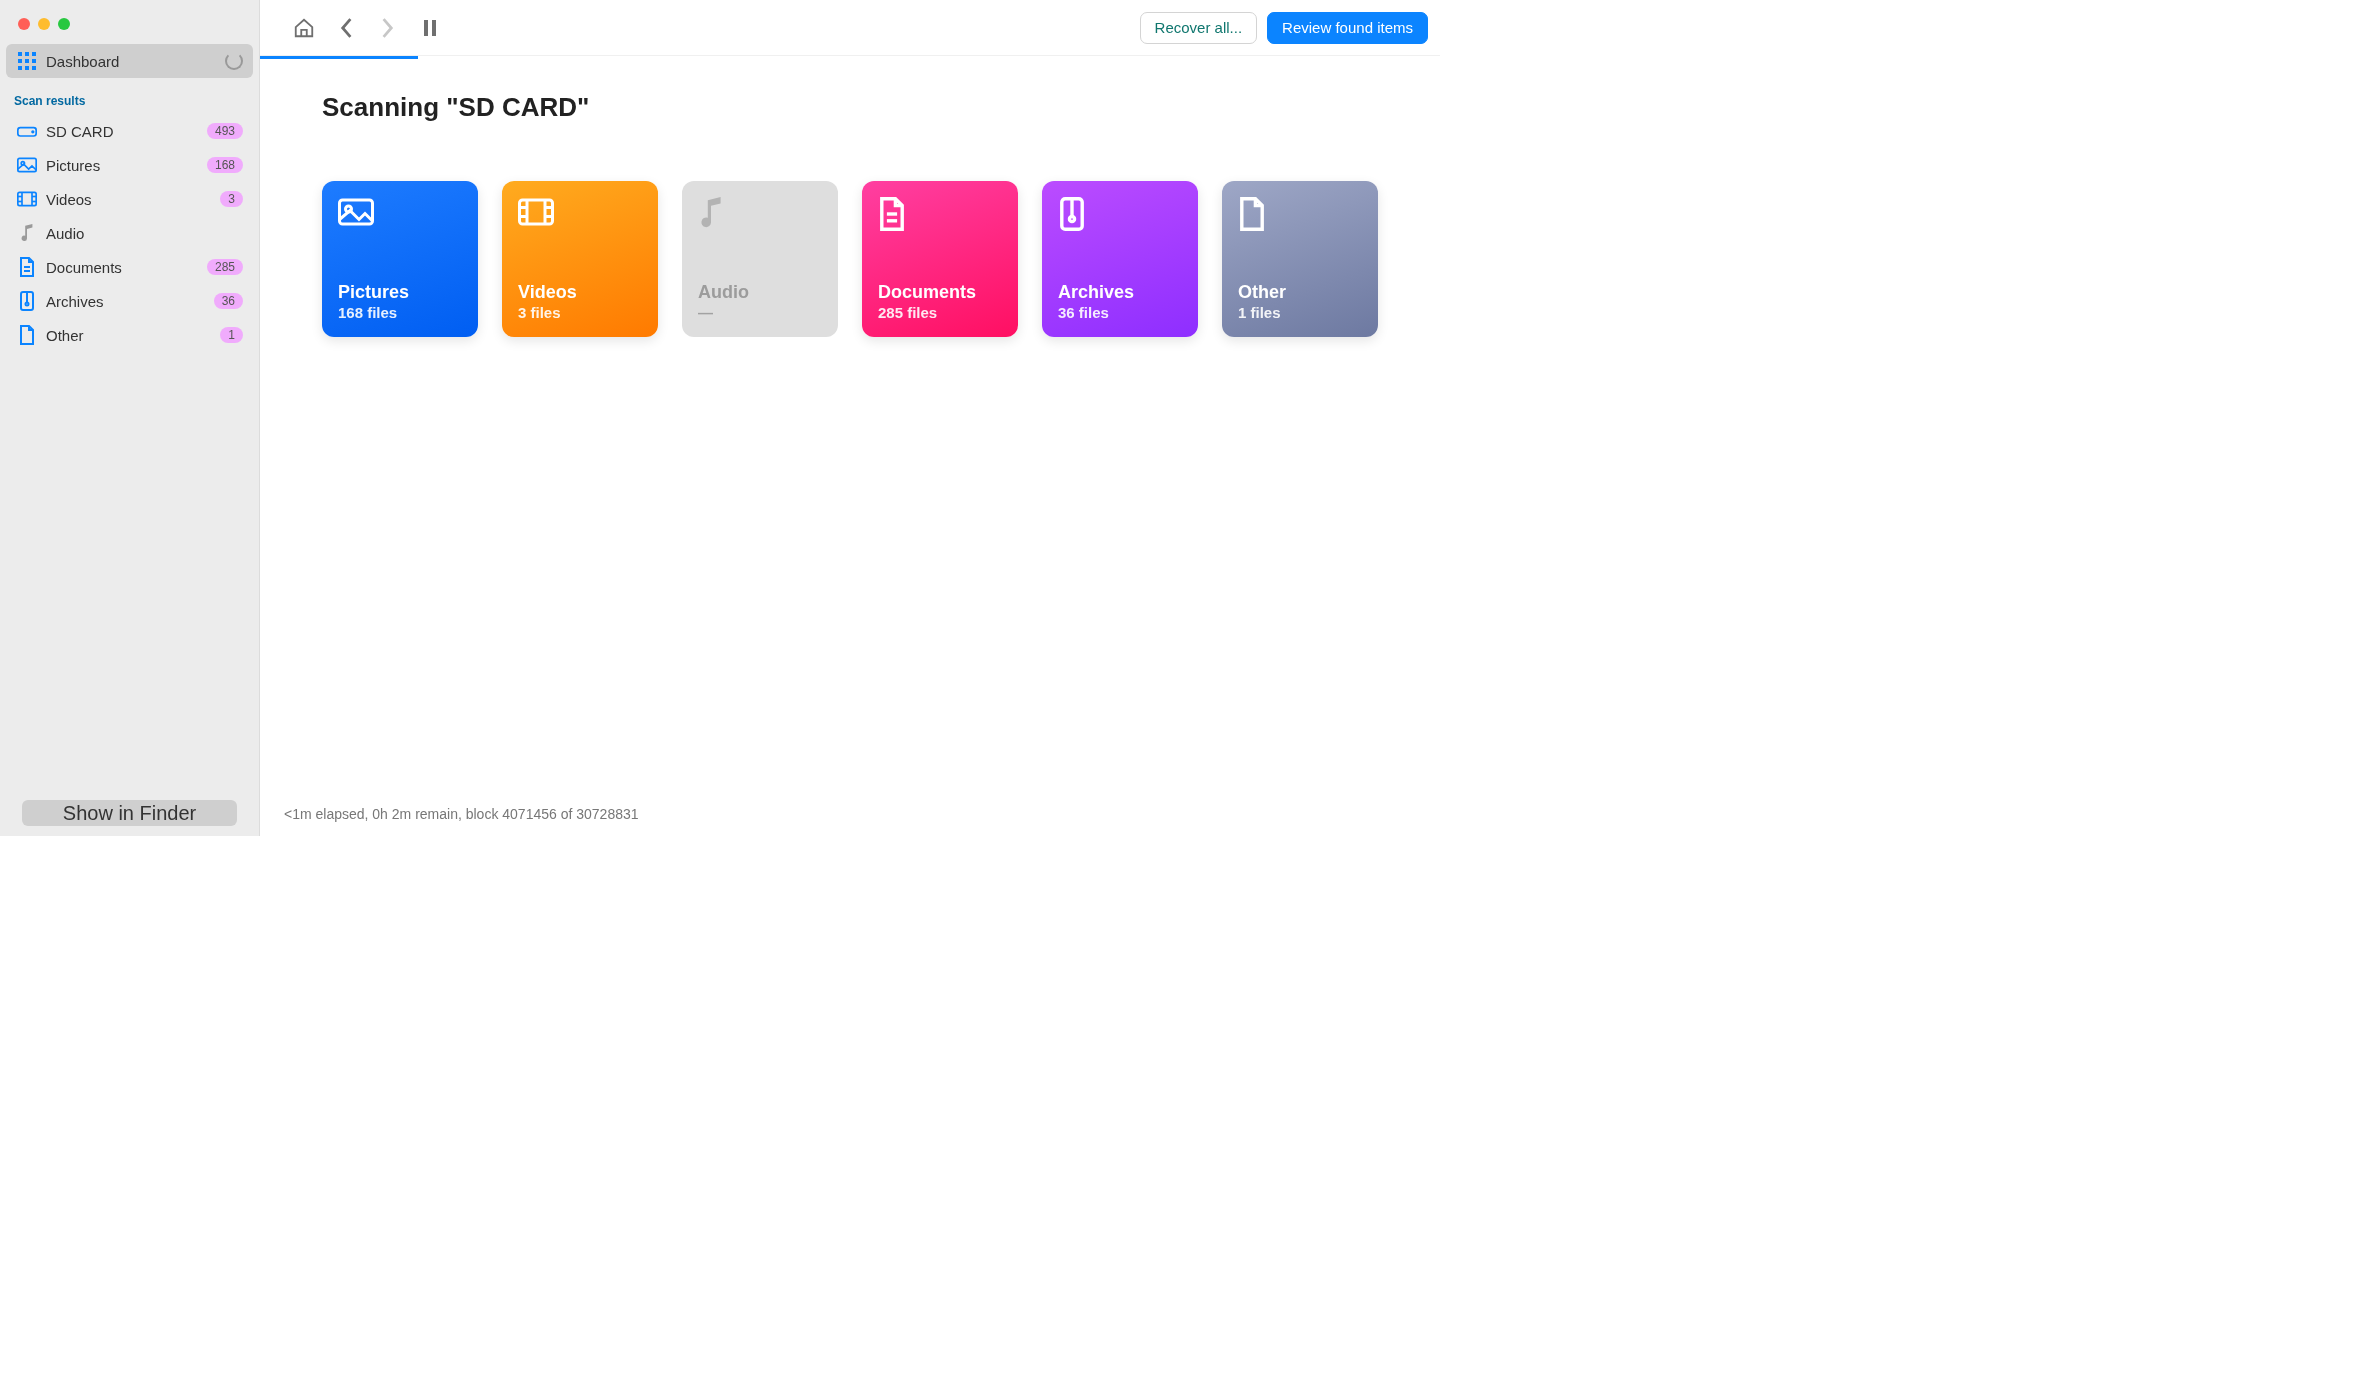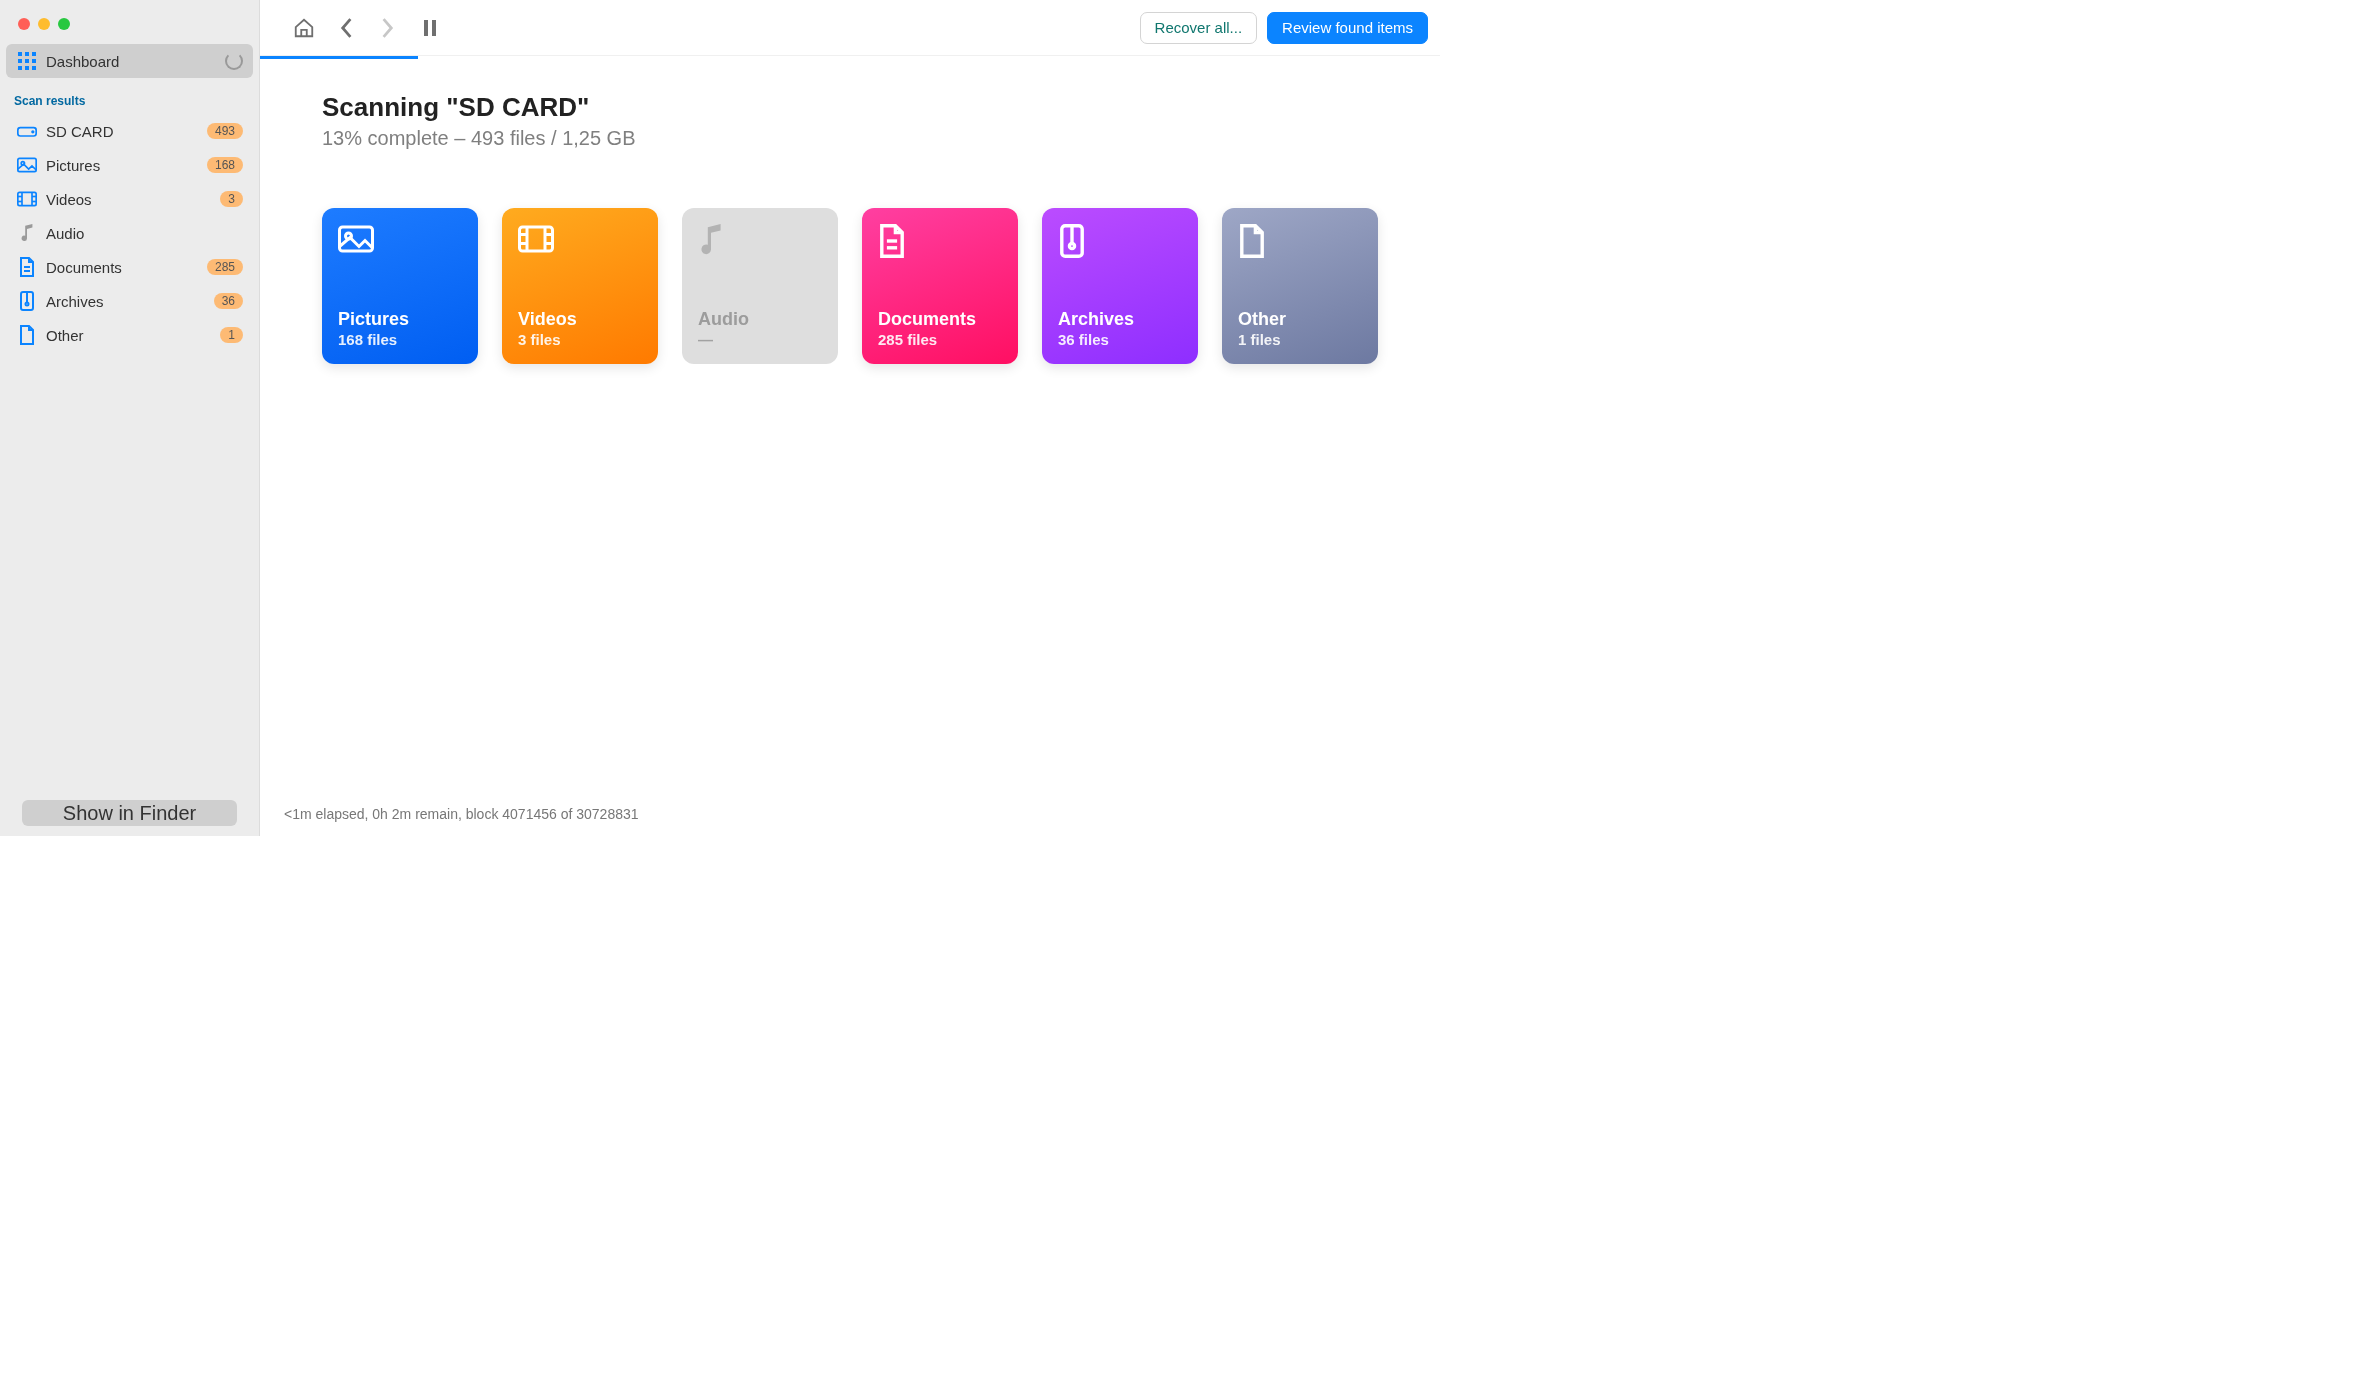--- a/index.html
+++ b/index.html
@@ -61,21 +61,21 @@
   border-top-color: transparent;
   border-radius: 50%;
 }
 .sb-section {
   font-size: 12px;
   color: #0369a1;
   padding: 16px 14px 6px 14px;
   font-weight: 600;
 }
 .badge {
-  background: #fdba74;
+  background: #f0abfc;
   color: #555;
   font-size: 12px;
   border-radius: 10px;
   padding: 1px 8px;
   min-width: 22px;
   text-align: center;
 }
 .sb-footer {
   margin-top: auto;
   padding: 8px 22px 10px 22px;
@@ -323,21 +323,20 @@
         </svg>
     </div>
     <div class="tool-spacer"></div>
     <button class="btn">Recover all...</button>
     <button class="btn primary">Review found items</button>
   </div>
   <div class="progress-tab"></div>
 
   <div class="content">
     <div class="title">Scanning "SD CARD"</div>
-    <div class="subtitle">13% complete – 493 files / 1,25 GB</div>
 
     <div class="cards">
       <div class="card card-pictures">
         <div class="c-icon">
           <svg width="36" height="30" viewBox="0 0 24 18" fill="none" stroke="#fff" stroke-width="2">
               <rect x="1" y="1" width="22" height="16" rx="2"></rect>
               <circle cx="7" cy="7" r="2"></circle>
               <path d="M1 14 L8 8 L14 14 L18 10 L23 15"></path>
             </svg>
         </div>

